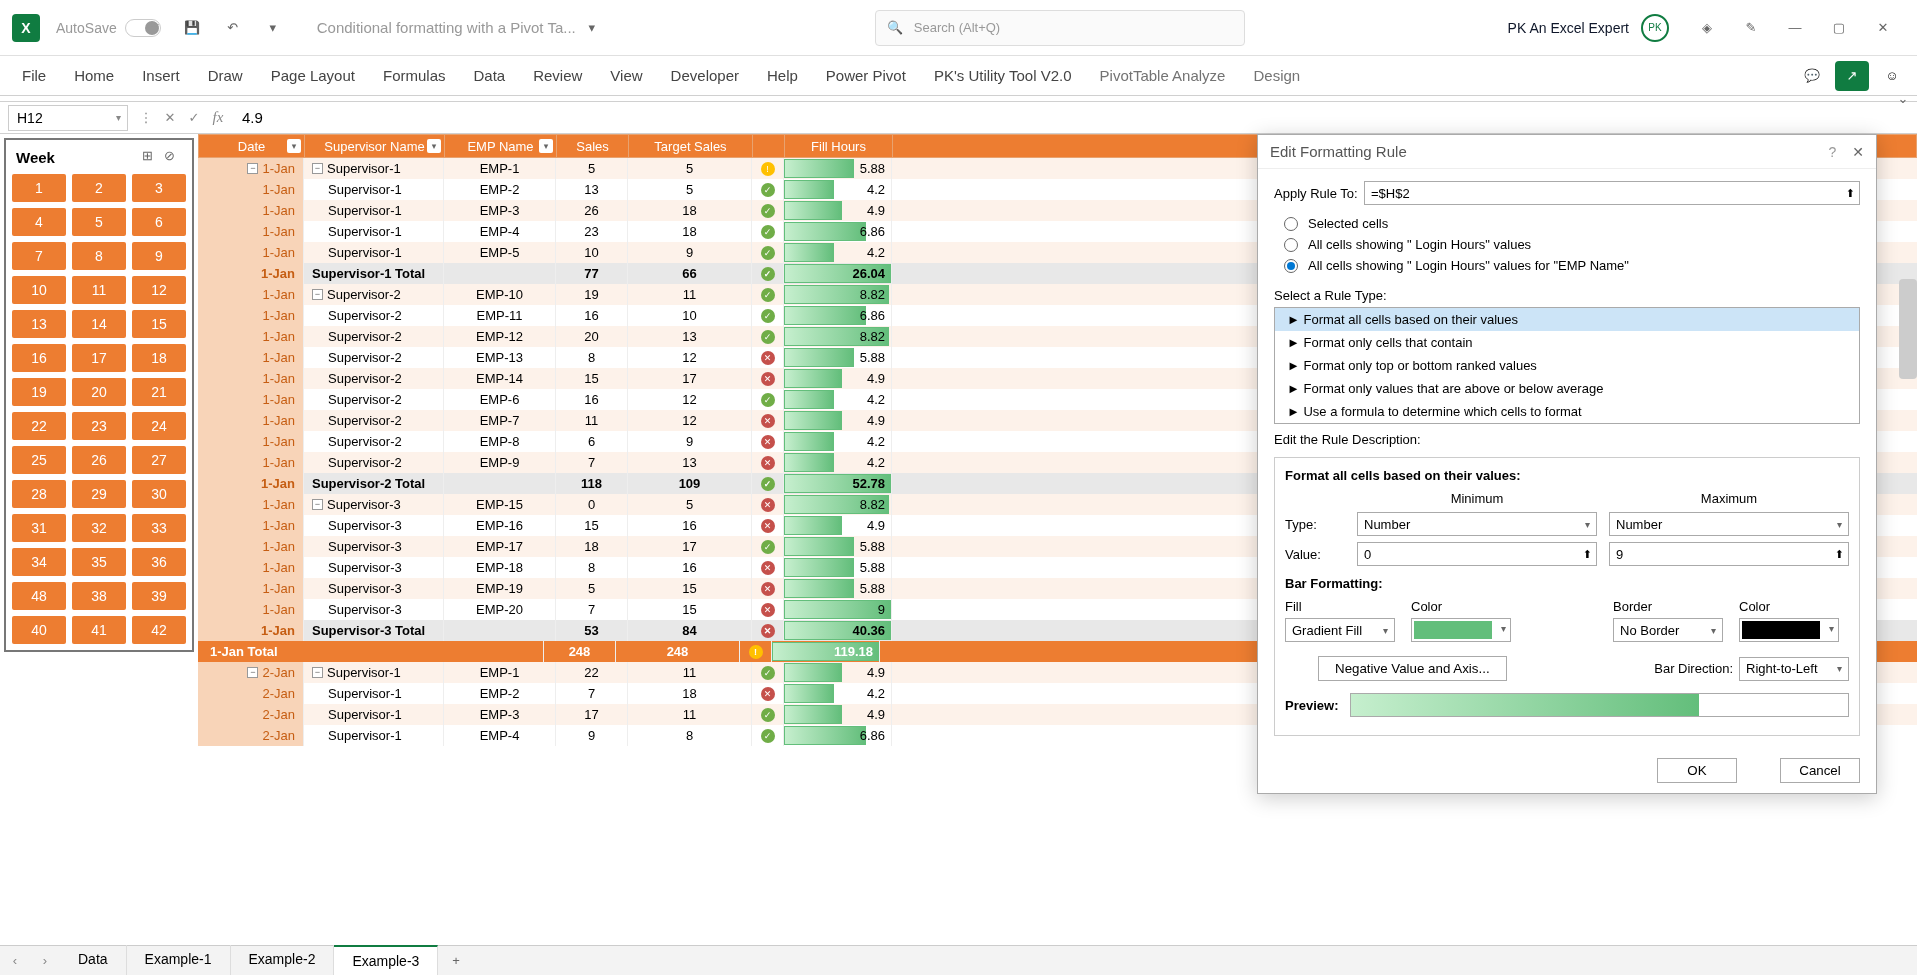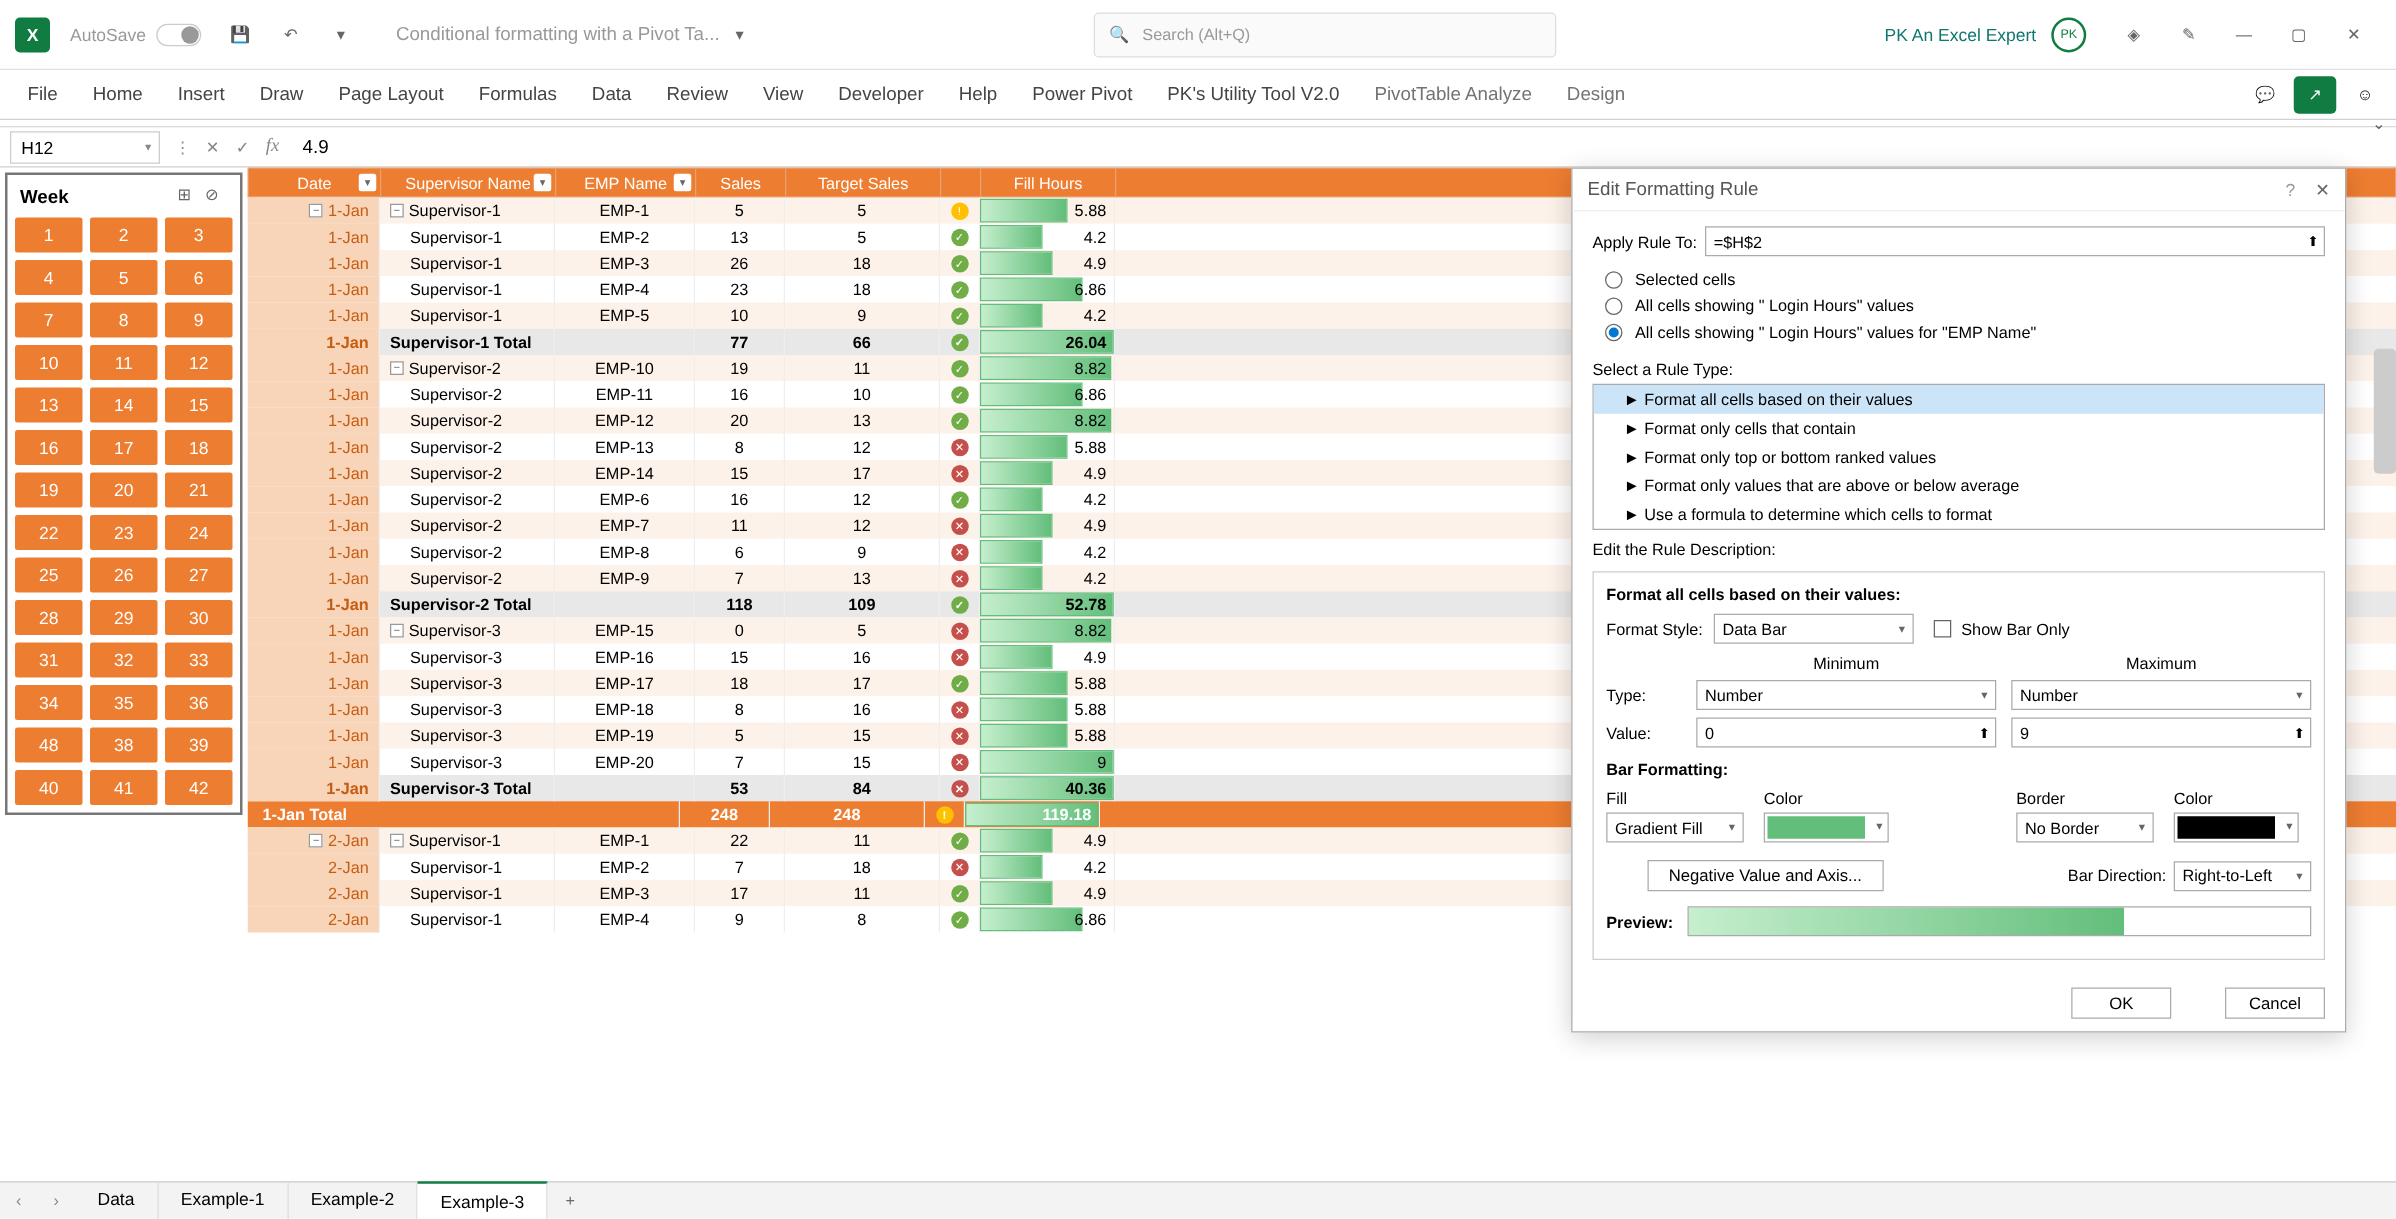--- a/index.html
+++ b/index.html
@@ -8,21 +8,21 @@
 
 .title-bar { height: 56px; background: #fff; display: flex; align-items: center; padding: 0 12px; border-bottom: 1px solid #e0e0e0; }
 .excel-logo { width: 28px; height: 28px; background: #107c41; color: #fff; display: flex; align-items: center; justify-content: center; font-weight: bold; border-radius: 4px; margin-right: 16px; font-size: 14px; }
 .autosave { color: #999; margin-right: 8px; font-size: 14px; }
 .toggle { width: 36px; height: 18px; border: 1px solid #ccc; border-radius: 10px; display: inline-flex; align-items: center; padding: 1px; margin-right: 12px; justify-content: flex-end; }
 .toggle-knob { width: 14px; height: 14px; background: #999; border-radius: 50%; }
 .toggle-label { font-size: 9px; color: #999; position: absolute; margin-left: 4px; }
 .qat-icon { width: 24px; height: 24px; margin: 0 8px; display: flex; align-items: center; justify-content: center; color: #666; cursor: pointer; }
 .doc-title { color: #999; font-size: 15px; margin-left: 24px; }
 .search-box { margin-left: auto; margin-right: auto; width: 370px; height: 36px; border: 1px solid #ddd; border-radius: 4px; display: flex; align-items: center; padding: 0 12px; color: #999; background: #fafafa; }
-.user-info { color: #0f766e; margin-right: 12px; font-size: 14px; }
+.user-info { color: #0f172a; margin-right: 12px; font-size: 14px; }
 .avatar { width: 28px; height: 28px; border-radius: 50%; border: 2px solid #107c41; display: flex; align-items: center; justify-content: center; font-size: 10px; color: #107c41; margin-right: 16px; }
 .win-btn { width: 36px; height: 36px; display: flex; align-items: center; justify-content: center; color: #666; cursor: pointer; margin: 0 4px; }
 
 
 .ribbon { height: 40px; display: flex; align-items: center; padding: 0 8px; border-bottom: 1px solid #d0d0d0; background: #fff; }
 .ribbon-tab { padding: 10px 14px; font-size: 15px; color: #444; cursor: pointer; }
 .ribbon-tab.ctx { color: #737373; }
 .ribbon-right { margin-left: auto; display: flex; align-items: center; gap: 6px; }
 .ribbon-btn { width: 34px; height: 30px; display: flex; align-items: center; justify-content: center; border-radius: 4px; cursor: pointer; }
 .ribbon-btn.share { background: #107c41; color: #fff; }
@@ -87,21 +87,21 @@
 .dlg-row { display: flex; align-items: center; margin-bottom: 8px; }
 .dlg-label { width: 90px; }
 .dlg-input { flex: 1; border: 1px solid #aaa; padding: 4px 6px; background: #fff; height: 24px; display: flex; align-items: center; position: relative; }
 .dlg-input-icon { position: absolute; right: 4px; font-size: 11px; }
 .radio-group { margin: 6px 0 12px 10px; }
 .radio-row { display: flex; align-items: center; padding: 3px 0; cursor: pointer; }
 .radio { width: 14px; height: 14px; border: 1px solid #666; border-radius: 50%; margin-right: 10px; display: flex; align-items: center; justify-content: center; }
 .radio.checked::after { content: ''; width: 8px; height: 8px; background: #0078d4; border-radius: 50%; }
 .section-label { margin: 8px 0 4px; }
 .rule-list { border: 1px solid #aaa; }
-.rule-item { padding: 4px 24px; cursor: pointer; }
+.rule-item { padding: 4px 12px; cursor: pointer; }
 .rule-item.selected { background: #cce4f7; }
 .desc-box { border: 1px solid #ccc; padding: 10px; margin-top: 10px; }
 .desc-title { font-weight: bold; margin-bottom: 8px; }
 .form-grid { display: grid; grid-template-columns: 60px 1fr 1fr; gap: 6px 12px; align-items: center; margin: 8px 0; }
 .form-grid .hdr { text-align: center; }
 .select-box { border: 1px solid #aaa; padding: 3px 6px; background: #fff; position: relative; height: 24px; display: flex; align-items: center; }
 .select-box::after { content: '▾'; position: absolute; right: 6px; color: #666; font-size: 10px; }
 .input-box { border: 1px solid #aaa; padding: 3px 6px; background: #fff; height: 24px; display: flex; align-items: center; position: relative; }
 .input-box .pick { position: absolute; right: 4px; font-size: 11px; }
 .appearance-row { display: flex; gap: 16px; margin-top: 8px; }
@@ -866,30 +866,20 @@
       <div class="rule-list" id="rule-list">
           <div class="rule-item selected">► Format all cells based on their values</div>
           <div class="rule-item">► Format only cells that contain</div>
           <div class="rule-item">► Format only top or bottom ranked values</div>
           <div class="rule-item">► Format only values that are above or below average</div>
           <div class="rule-item">► Use a formula to determine which cells to format</div>
         </div>
       <div class="section-label">Edit the Rule Description:</div>
       <div class="desc-box">
         <div class="desc-title">Format all cells based on their values:</div>
-        <div class="dlg-row">
-          <span style="width:86px">Format Style:</span>
-          <div class="select-box" style="width:160px">
-              <span>Data Bar</span>
-            </div>
-          <div class="checkbox-row" style="margin-left:16px">
-            <div class="checkbox"></div>
-            <span>Show Bar Only</span>
-          </div>
-        </div>
         <div class="form-grid">
           <span></span>
           <span class="hdr">Minimum</span>
           <span class="hdr">Maximum</span>
           <span>Type:</span>
           <div class="select-box">
               <span>Number</span>
             </div>
           <div class="select-box">
               <span>Number</span>

